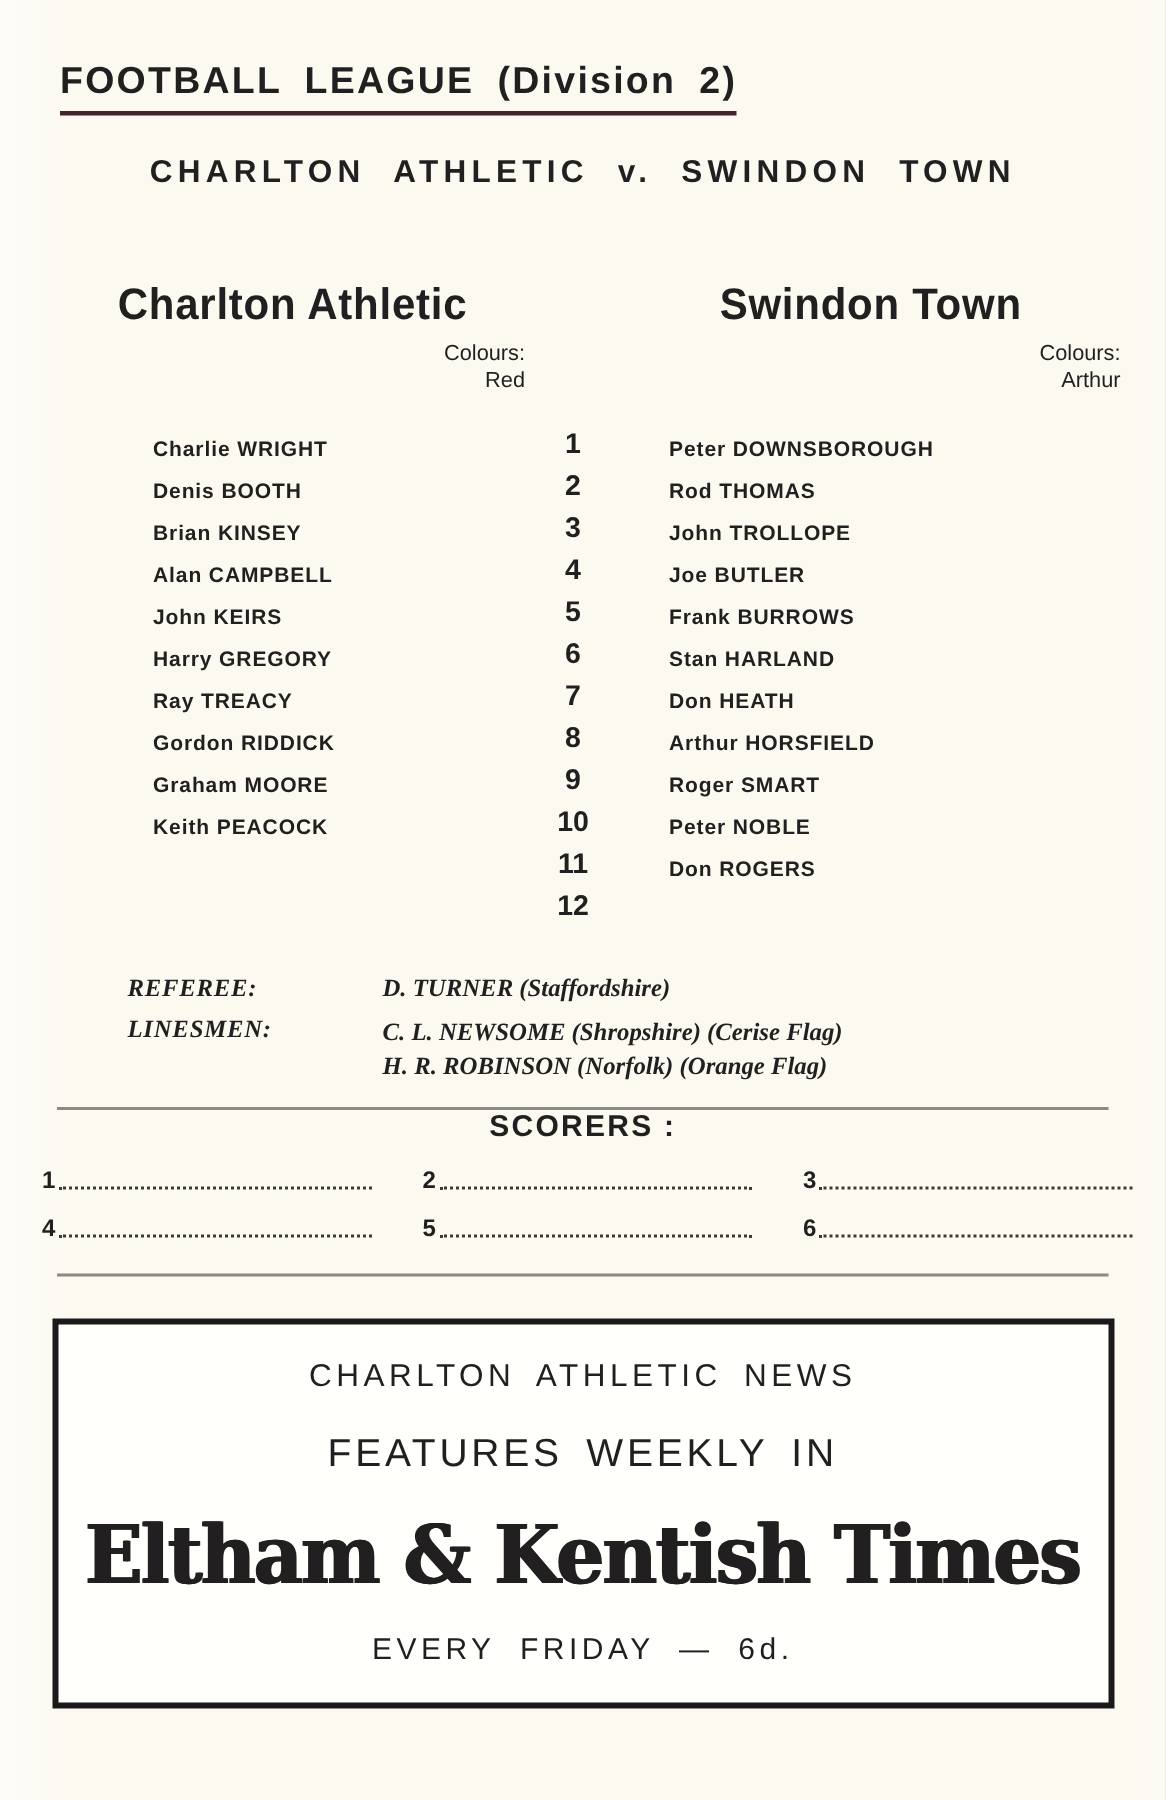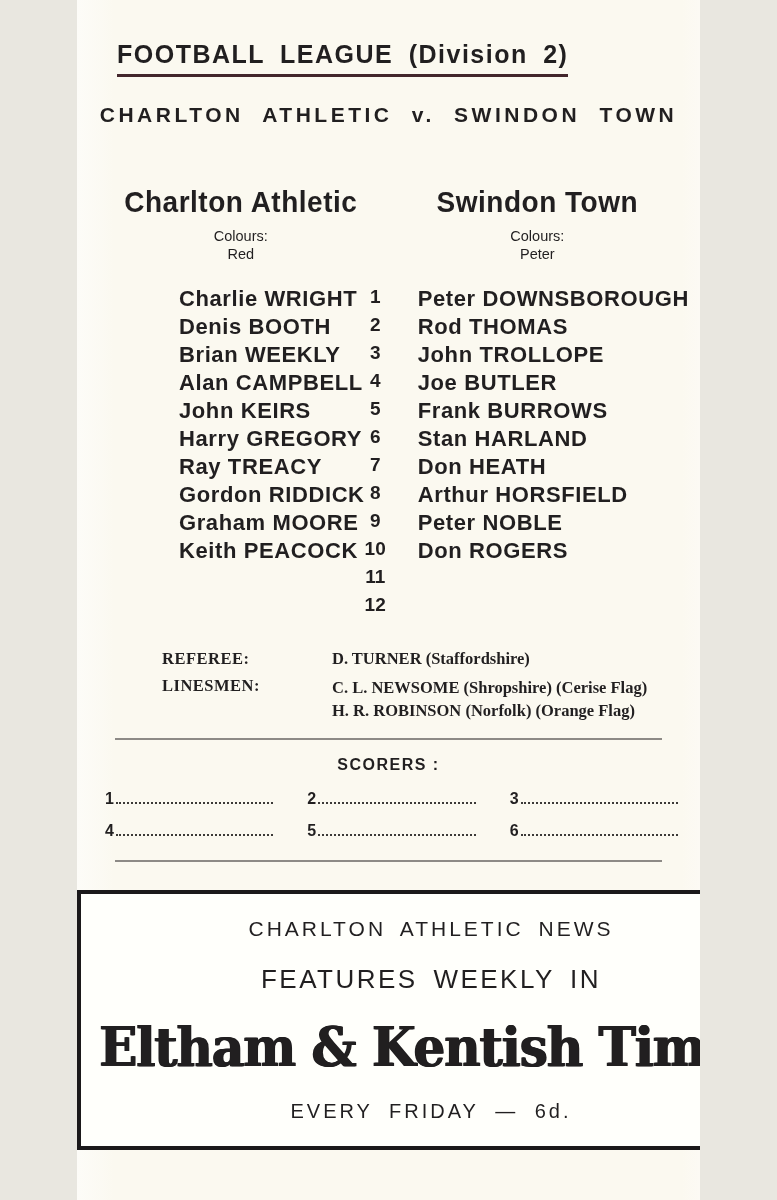--- a/index.html
+++ b/index.html
@@ -1,19 +1,19 @@
 <!DOCTYPE html>
 <html><head>
 <meta charset="utf-8">
 <style>
   * { margin: 0; padding: 0; box-sizing: border-box; }
   html, body { background: #e9e7e0; }
   .page {
     position: relative;
-    width: 623px;
+    width: 777px;
     height: 1200px;
     margin: 0 auto;
     background: linear-gradient(90deg, #fdfcf8 0%, #fbf9f0 6%, #fbf9f0 97%, #fcfaf4 100%);
     color: #211f20;
     font-family: "Liberation Sans", sans-serif;
     overflow: hidden;
   }
 
   
   .league-title {
@@ -46,29 +46,29 @@
 
   .team-name {
     text-align: center;
     font-size: 28px;
     font-weight: 700;
     letter-spacing: 0.5px;
     transform: scaleY(1.05);
   }
   .colours {
     margin-top: 8px;
-    text-align: center;
+    text-align: right;
     font-size: 14.5px;
     line-height: 18px;
     font-weight: 400;
   }
   .player-list { margin-top: 22px; }
   .player-row {
     line-height: 28px;
-    font-size: 22px;
+    font-size: 14px;
     font-weight: 700;
     letter-spacing: 0.6px;
     white-space: nowrap;
   }
   .team-left  .player-row { padding-left: 62px; }
   .team-right .player-row { padding-left: 32px; }
   .shirt-no {
     line-height: 28px;
     font-size: 19px;
     font-weight: 700;
@@ -76,38 +76,39 @@
 
   
   .officials {
     margin: 30px 40px 0 85px;
     display: grid;
     grid-template-columns: 170px 1fr;
     row-gap: 7px;
     font-family: "Liberation Serif", serif;
     font-weight: 700;
     font-size: 16.5px;
+    font-style: italic;
   }
   .officials .label { letter-spacing: 0.5px; }
   .linesman-line { line-height: 23px; }
 
   
   .rule {
     margin: 0 38px;
     border: none;
     border-top: 2px solid #8d8a86;
   }
   .rule-1 { margin-top: 16px; }
   .rule-2 { margin-top: 20px; }
 
   
   .scorers-heading {
-    margin-top: 16px;
-    text-align: center;
-    font-size: 16px;
+    margin-top: 0;
+    text-align: center;
+    font-size: 20px;
     font-weight: 700;
     letter-spacing: 1.5px;
   }
   .scorer-row {
     display: flex;
     gap: 34px;
     margin: 0 22px 0 28px;
   }
   .scorer-row-1 { margin-top: 16px; }
   .scorer-row-2 { margin-top: 14px; }
@@ -182,21 +183,21 @@
 
     <div class="team-left">
       <div class="team-name">Charlton Athletic</div>
       <div class="colours">
         <div>Colours:</div>
         <div>Red</div>
       </div>
       <div class="player-list">
         <div class="player-row">Charlie WRIGHT</div>
         <div class="player-row">Denis BOOTH</div>
-        <div class="player-row">Brian WEEKLY</div>
+        <div class="player-row">Brian KINSEY</div>
         <div class="player-row">Alan CAMPBELL</div>
         <div class="player-row">John KEIRS</div>
         <div class="player-row">Harry GREGORY</div>
         <div class="player-row">Ray TREACY</div>
         <div class="player-row">Gordon RIDDICK</div>
         <div class="player-row">Graham MOORE</div>
         <div class="player-row">Keith PEACOCK</div>
       </div>
     </div>
 
@@ -212,31 +213,32 @@
       <div class="shirt-no">9</div>
       <div class="shirt-no">10</div>
       <div class="shirt-no">11</div>
       <div class="shirt-no">12</div>
     </div>
 
     <div class="team-right">
       <div class="team-name">Swindon Town</div>
       <div class="colours">
         <div>Colours:</div>
-        <div>Peter</div>
+        <div>Arthur</div>
       </div>
       <div class="player-list">
         <div class="player-row">Peter DOWNSBOROUGH</div>
         <div class="player-row">Rod THOMAS</div>
         <div class="player-row">John TROLLOPE</div>
         <div class="player-row">Joe BUTLER</div>
         <div class="player-row">Frank BURROWS</div>
         <div class="player-row">Stan HARLAND</div>
         <div class="player-row">Don HEATH</div>
         <div class="player-row">Arthur HORSFIELD</div>
+        <div class="player-row">Roger SMART</div>
         <div class="player-row">Peter NOBLE</div>
         <div class="player-row">Don ROGERS</div>
       </div>
     </div>
 
   </div>
 
   <div class="officials">
     <div class="label">REFEREE:</div>
     <div>D. TURNER (Staffordshire)</div>

